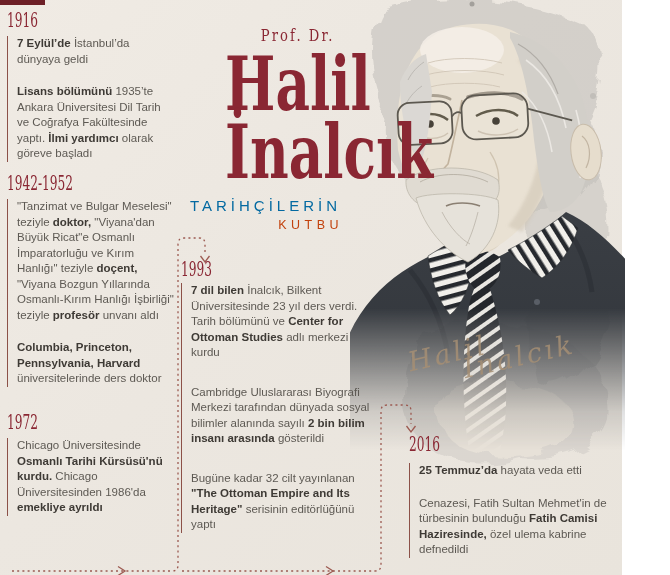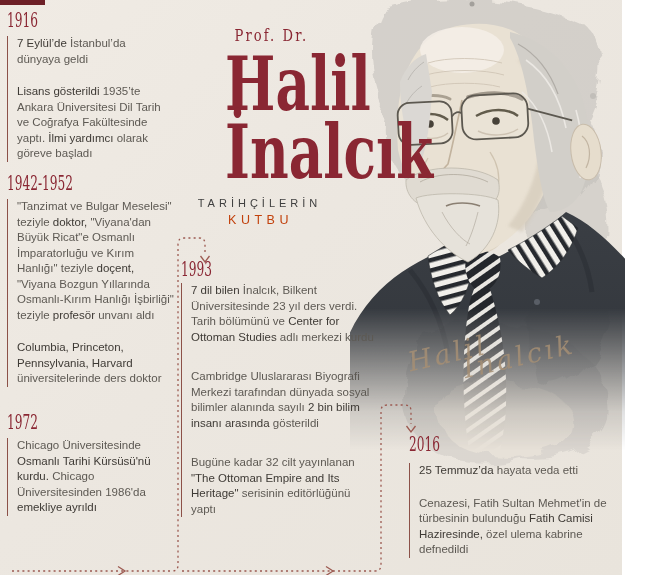--- a/index.html
+++ b/index.html
@@ -3,38 +3,38 @@
 <meta charset="utf-8">
 <style>
   html,body{margin:0;padding:0;background:#fff;}
   .canvas{position:relative;width:670px;height:575px;overflow:hidden;background:#fff;
           font-family:"Liberation Sans",sans-serif;}
   .paper{position:absolute;left:0;top:0;width:622px;height:575px;
          background:linear-gradient(135deg,#f0ebe4 0%,#ece7e0 45%,#e9e4dc 100%);}
   .top-bar{position:absolute;left:0;top:0;width:45px;height:5px;background:var(--bar,#6d2027);}
 
   
-  .title-block{position:absolute;left:178px;top:26px;width:168px;text-align:center;color:var(--accent,#8a2733);}
+  .title-block{position:absolute;left:178px;top:26px;width:168px;text-align:right;color:var(--accent,#8a2733);}
   .title-block .pre{font-family:"DejaVu Serif",serif;font-size:16px;letter-spacing:2.5px;
         padding-right:14px;transform:scaleX(.82);transform-origin:right center;}
   .title-block .name1{font-family:"DejaVu Serif",serif;font-weight:bold;font-size:74px;line-height:58px;
         margin-top:10px;transform:scaleX(.72);transform-origin:right center;}
   .title-block .name2{font-family:"DejaVu Serif",serif;font-weight:bold;font-size:74px;line-height:66px;
         margin-top:6px;transform:scaleX(.72);transform-origin:right center;}
-  .title-block .sub1{margin-top:12px;font-size:11px;letter-spacing:4px;color:#404040;padding-right:5px;}
+  .title-block .sub1{margin-top:12px;font-size:15px;letter-spacing:4px;color:#0369a1;padding-right:5px;}
   .title-block .sub2{margin-top:4px;font-size:12.5px;letter-spacing:4.5px;color:#c2410c;padding-right:3px;}
 
   
   .sec{position:absolute;}
   .sec .year{margin:0;font-family:"DejaVu Serif",serif;font-weight:normal;color:var(--accent,#8a2733);
        font-size:21px;line-height:22px;transform:scaleX(.58);transform-origin:left bottom;}
   .sec .body{margin-top:5px;border-left:1.5px solid var(--line,#8c5148);padding-left:9px;}
   .sec .para{margin:0;font-size:11.5px;line-height:15.5px;color:var(--body,#5d5953);}
   .sec .para+.para{margin-top:17px;}
-  .sec .para .b{font-weight:normal;color:var(--bold,#3e3a35);}
+  .sec .para .b{font-weight:bold;color:var(--bold,#3e3a35);}
   .sec-1916{left:7px;top:9px;width:163px;}
   .sec-1942{left:7px;top:172px;width:167px;}
   .sec-1972{left:7px;top:411px;width:167px;}
   .sec-1993{left:181px;top:258px;width:193px;}
   .sec-1993 .body{margin-top:3px;}
   .sec-1993 .para+.para{margin-top:24px;}
   .sec-2016{left:409px;top:433px;width:211px;}
   .sec-2016 .body{margin-top:8px;}
 
   
@@ -208,21 +208,21 @@
     <div class="name1">Halil</div>
     <div class="name2">İnalcık</div>
     <div class="sub1">TARİHÇİLERİN</div>
     <div class="sub2">KUTBU</div>
   </header>
 
   <section class="sec sec-1916">
     <h2 class="year">1916</h2>
     <div class="body">
       <p class="para"><span class="b">7 Eylül’de</span><span> İstanbul’da dünyaya geldi</span></p>
-      <p class="para"><span class="b">Lisans gösterildi</span><span> 1935’te Ankara Üniversitesi Dil Tarih ve Coğrafya Fakültesinde yaptı. </span><span class="b">İlmi yardımcı</span><span> olarak göreve başladı</span></p>
+      <p class="para"><span class="b">Lisans bölümünü</span><span> 1935’te Ankara Üniversitesi Dil Tarih ve Coğrafya Fakültesinde yaptı. </span><span class="b">İlmi yardımcı</span><span> olarak göreve başladı</span></p>
     </div>
   </section>
 
   <section class="sec sec-1942">
     <h2 class="year">1942-1952</h2>
     <div class="body">
       <p class="para"><span>"Tanzimat ve Bulgar Meselesi" teziyle </span><span class="b">doktor,</span><span> "Viyana'dan Büyük Ricat"e Osmanlı İmparatorluğu ve Kırım Hanlığı" teziyle </span><span class="b">doçent,</span><span> "Viyana Bozgun Yıllarında Osmanlı-Kırım Hanlığı İşbirliği" teziyle </span><span class="b">profesör</span><span> unvanı aldı</span></p>
       <p class="para"><span class="b">Columbia, Princeton, Pennsylvania, Harvard</span><span> üniversitelerinde ders doktor</span></p>
     </div>
   </section>

